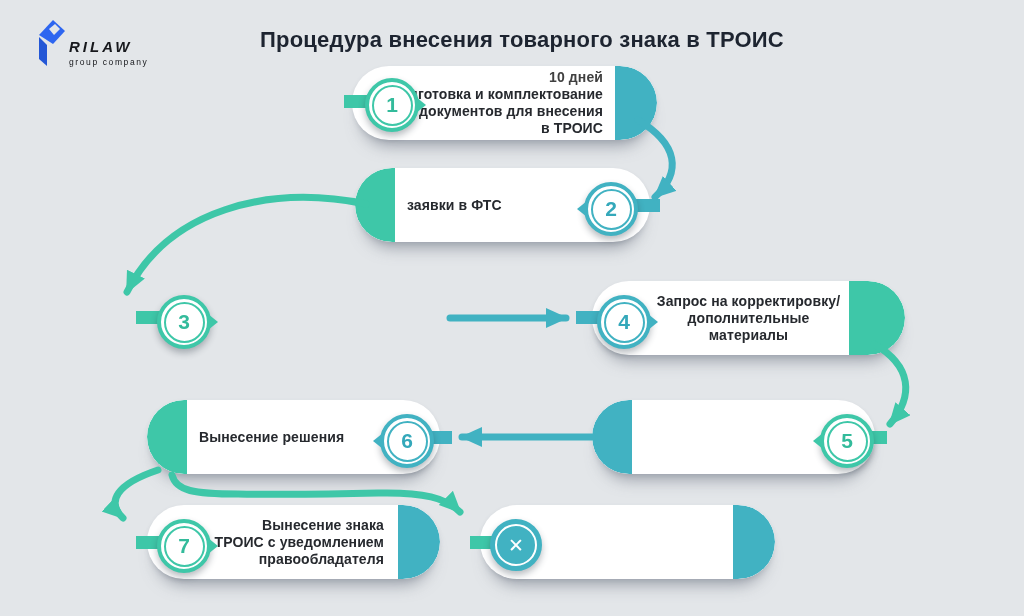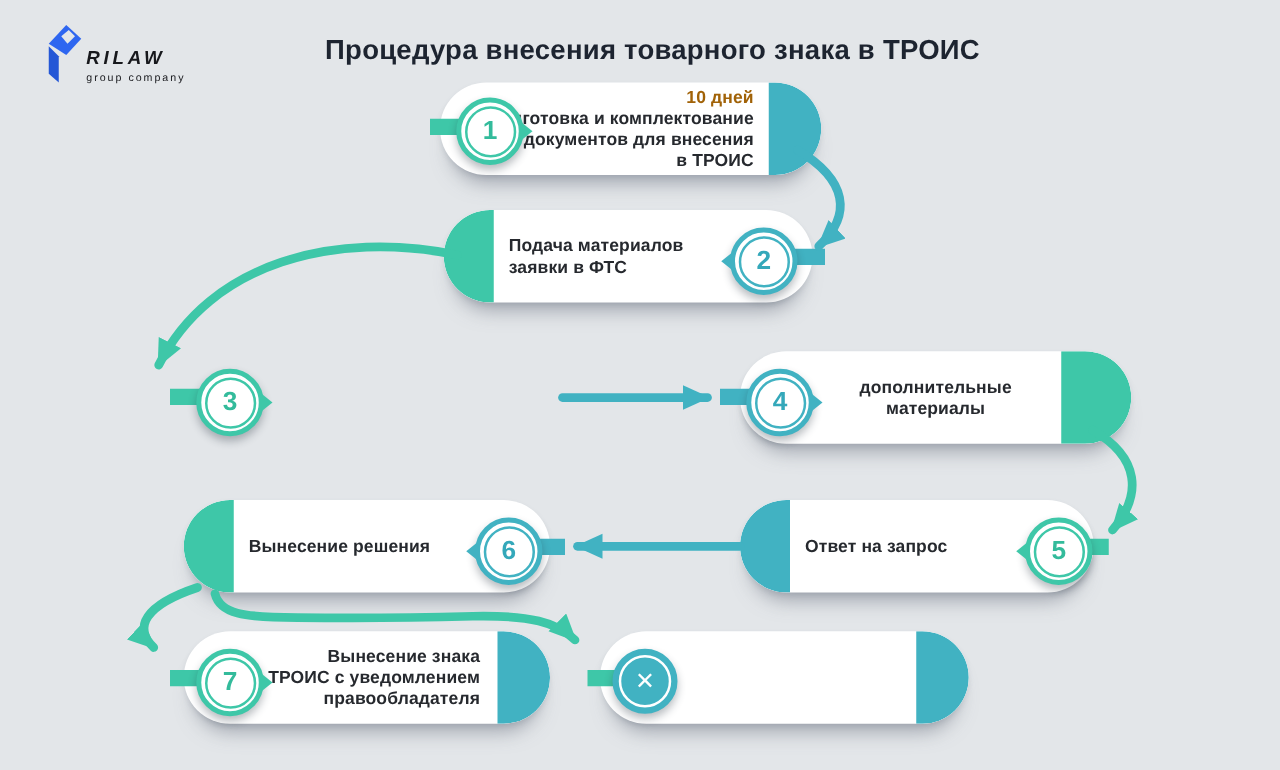--- a/index.html
+++ b/index.html
@@ -29,21 +29,21 @@
   .cap{position:absolute;top:0;bottom:0;}
   .cap-r{right:0;border-radius:0 37px 37px 0;}
   .cap-l{left:0;border-radius:37px 0 0 37px;}
   .bg-g{background:#3ec7a8;}
   .bg-b{background:#41b2c2;}
 
   .ntext{position:absolute;top:50%;transform:translateY(-50%);
     font-size:14px;font-weight:700;line-height:17px;color:#26292e;letter-spacing:.1px;z-index:2;}
   .t-r{text-align:right;}
   .t-c{text-align:center;}
-  .badge{color:#a16207;}
+  .badge{color:#404040;}
 
   
   .stub{position:absolute;height:13px;z-index:3;}
 
   
   .numc{position:absolute;width:46px;height:46px;border-radius:50%;background:#fff;
     display:flex;align-items:center;justify-content:center;
     font-size:21px;font-weight:700;z-index:6;
     box-shadow:0 4px 7px rgba(40,52,64,.33);}
   .numc::before{content:"";position:absolute;inset:2.5px;border-radius:50%;border:2px solid;}
@@ -94,50 +94,47 @@
     </div>
   </div>
   <div class="stub bg-g" style="left:344px;top:95px;width:44px;"></div>
   <div class="numc c-g pt-r" style="left:365px;top:78px;">
       <span>1</span>
     </div>
 
   <div class="node" style="left:355px;top:168px;width:295px;">
     <div class="cap cap-l bg-g" style="width:40px;"></div>
     <div class="ntext" style="left:52px;width:200px;">
-      <div>Подача материалов</div>
       <div>заявки в ФТС</div>
     </div>
   </div>
   <div class="stub bg-b" style="left:607px;top:199px;width:53px;"></div>
   <div class="numc c-b pt-l" style="left:584px;top:182px;">
       <span>2</span>
     </div>
 
   <div class="stub bg-g" style="left:136px;top:311px;width:46px;"></div>
   <div class="numc c-g pt-r" style="left:157px;top:295px;">
       <span>3</span>
     </div>
 
   <div class="node" style="left:592px;top:281px;width:313px;">
     <div class="cap cap-r bg-g" style="width:56px;"></div>
     <div class="ntext t-c" style="left:62px;right:62px;">
+      <div>Запрос на корректировку/</div>
       <div>дополнительные материалы</div>
     </div>
   </div>
   <div class="stub bg-b" style="left:576px;top:311px;width:46px;"></div>
   <div class="numc c-b pt-r" style="left:597px;top:295px;">
       <span>4</span>
     </div>
 
   <div class="node" style="left:592px;top:400px;width:283px;">
     <div class="cap cap-l bg-b" style="width:40px;"></div>
-    <div class="ntext" style="left:52px;width:190px;">
-      <div>Ответ на запрос</div>
-    </div>
   </div>
   <div class="stub bg-g" style="left:841px;top:431px;width:46px;"></div>
   <div class="numc c-g pt-l" style="left:820px;top:414px;">
       <span>5</span>
     </div>
 
   <div class="node" style="left:147px;top:400px;width:293px;">
     <div class="cap cap-l bg-g" style="width:40px;"></div>
     <div class="ntext" style="left:52px;width:210px;">
       <div>Вынесение решения</div>

